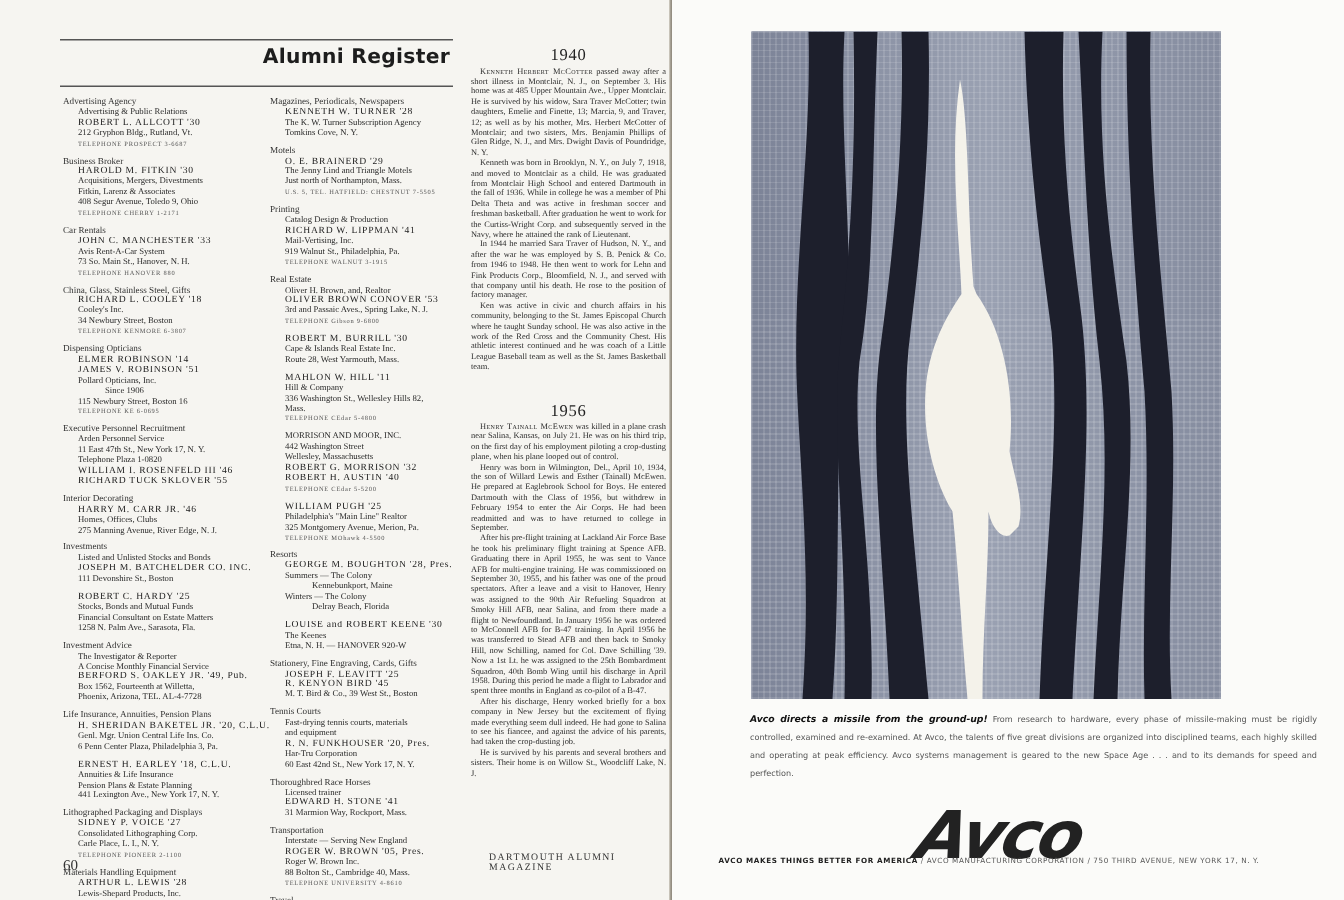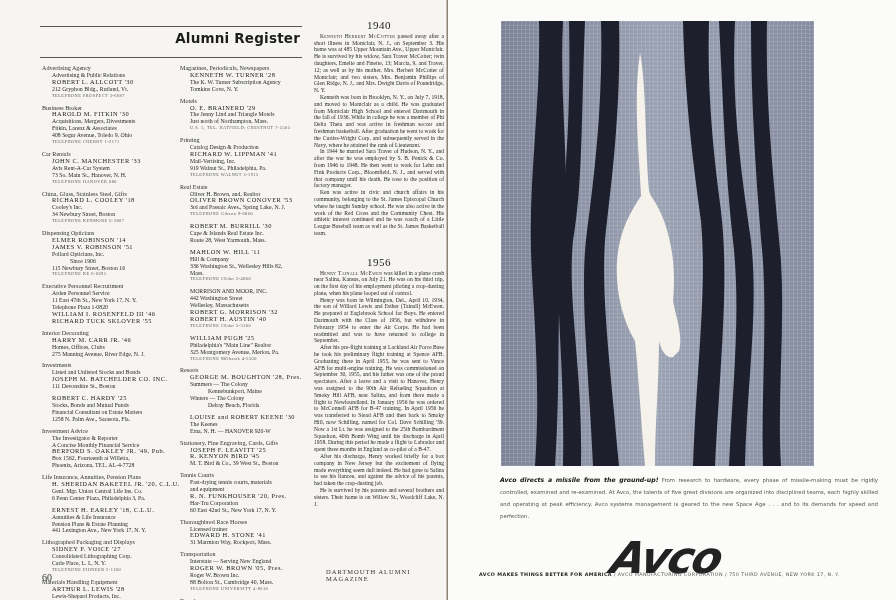--- a/index.html
+++ b/index.html
@@ -22,21 +22,21 @@
   .cat-title { color: #333; font-size: 6.1px; }
   .entry { padding-left: 10px; margin-top: 0; }
   .entry + .entry { margin-top: 5px; }
   .line { white-space: nowrap; overflow: hidden; }
   .line.name { font-size: 6.4px; letter-spacing: 0.5px; color: #222; }
   .line.tel { font-size: 4.3px; letter-spacing: 0.5px; color: #555; }
   .line.indent { padding-left: 18px; }
 
   
   .col-3 { position: absolute; left: 314px; top: 20px; width: 130px; font-size: 5.6px; line-height: 6.8px; text-align: justify; }
-  .year { text-align: center; font-size: 11px; letter-spacing: 0.5px; margin: 2px 0 4px; color: #222; }
+  .year { text-align: center; font-size: 11px; letter-spacing: 0.5px; margin: 14px 0 4px; color: #222; }
   .year.second { margin-top: 22px; }
   .para { text-indent: 6px; }
   .smallcaps { font-variant: small-caps; letter-spacing: 0.3px; }
 
   .page-num { position: absolute; left: 42px; top: 572px; font-size: 10px; color: #333; }
   .mag-name { position: absolute; left: 326px; top: 568px; font-size: 6.5px; letter-spacing: 1px; color: #333; }
 
   
   .ad-image { position: absolute; left: 501px; top: 21px; width: 313px; height: 445px; overflow: hidden;
     background-color: #8e95a8;

